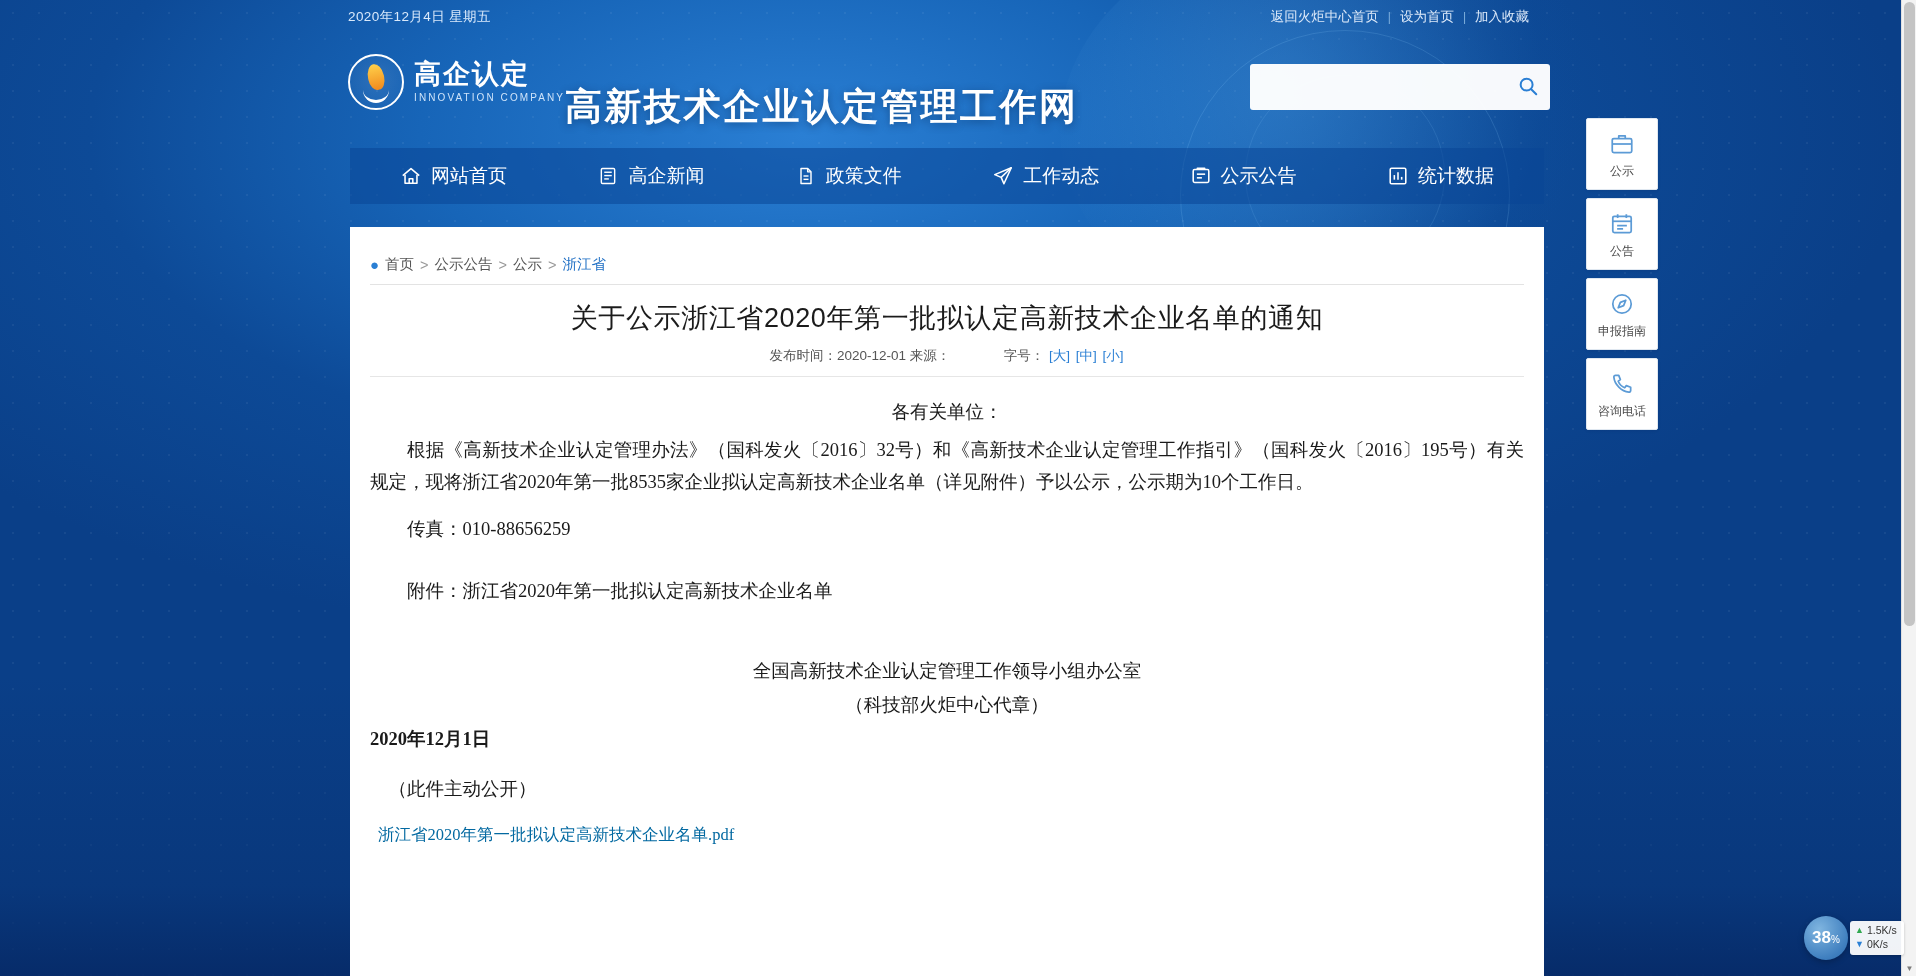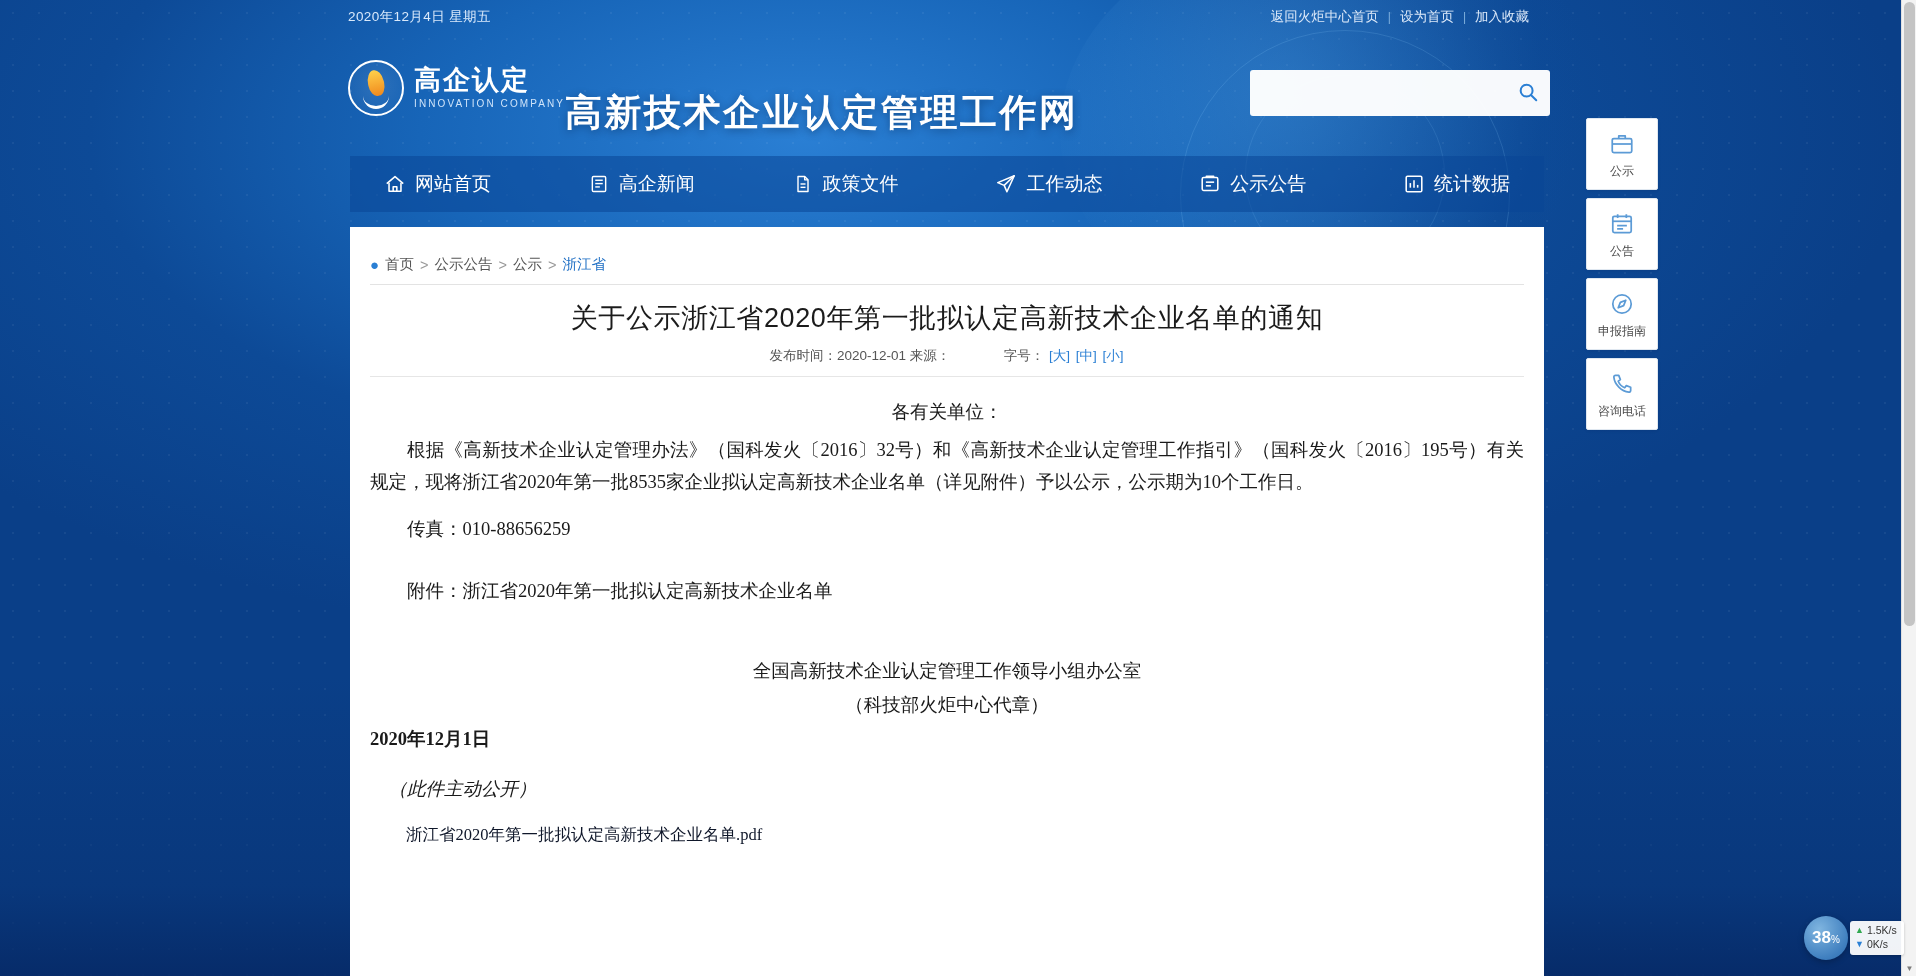--- a/index.html
+++ b/index.html
@@ -88,21 +88,21 @@
     color: #dce9f9;
     text-decoration: none;
     font-size: 13.5px;
     padding: 0 9px;
   }
   .topbar-links .sep { color: #7fb0dd; font-size: 12px; }
 
   
   .header {
     position: absolute;
-    top: 40px; left: 0;
+    top: 34px; left: 0;
     width: 1560px; height: 110px;
   }
   .logo-wrap {
     position: absolute;
     left: 348px; top: 20px;
     display: flex;
     align-items: center;
     gap: 10px;
   }
   .logo-mark {
@@ -188,22 +188,21 @@
 
   
   .nav {
     position: absolute;
     top: 148px; left: 350px;
     width: 1194px; height: 56px;
     background: rgba(10,70,150,0.55);
     display: flex;
     align-items: center;
     justify-content: space-between;
-    padding: 0 24px;
-    margin-top: 8px;
+    padding: 0 40px;
   }
   .nav-item {
     display: flex;
     align-items: center;
     gap: 9px;
     color: #ffffff;
     font-size: 19px;
     text-decoration: none;
     padding: 0 10px;
     white-space: nowrap;
@@ -279,25 +278,25 @@
     color: #1a1a1a;
     line-height: 1.72;
   }
   .p-left { margin: 0 0 6px 0; text-align: center; }
   .p-indent { margin: 0 0 16px 0; text-indent: 2em; text-align: justify; }
   .p-indent-1 { margin: 0 0 4px 0; text-indent: 2em; }
   .p-attach { margin: 30px 0 0 0; text-indent: 2em; }
   .p-sign1 { margin: 48px 0 0 0; text-align: center; }
   .p-sign2 { margin: 2px 0 0 0; text-align: center; }
   .p-sign3 { margin: 2px 0 0 0; text-align: left; font-weight: bold; }
-  .p-open { margin: 18px 0 0 0; text-indent: 1em; font-style: italic; }
+  .p-open { margin: 18px 0 0 0; text-indent: 1em; }
   .pdf-link {
     display: block;
-    margin: 16px 0 0 36px;
-    color: #0f172a;
+    margin: 16px 0 0 8px;
+    color: #0369a1;
     font-size: 16.5px;
     text-decoration: none;
     font-family: "Liberation Serif", serif;
   }
 
   
   .side-tools {
     position: absolute;
     left: 1586px; top: 118px;
     width: 72px;

